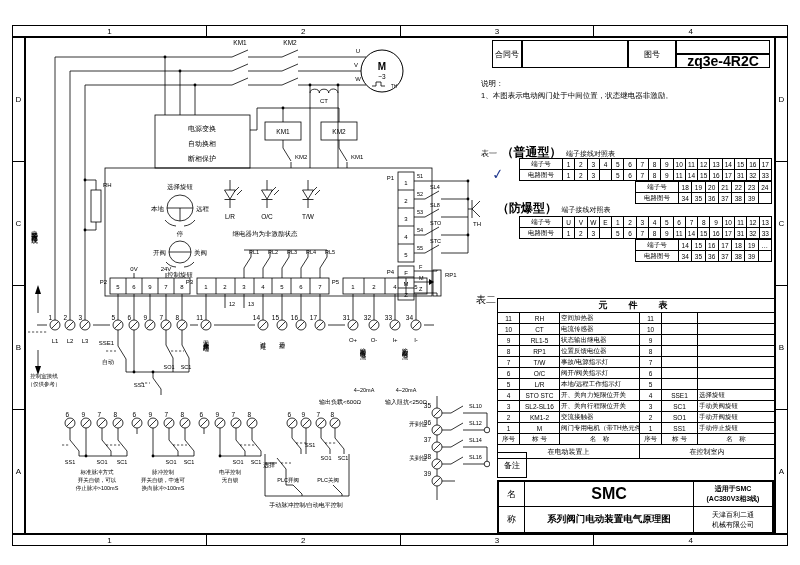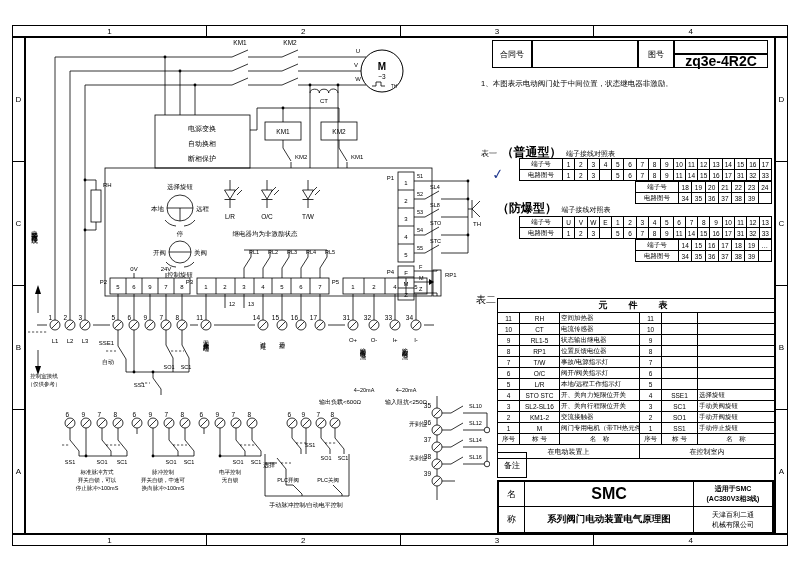--- a/index.html
+++ b/index.html
@@ -443,30 +443,31 @@
     <div>控制室接线</div>
     <div>（仅供参考）</div>
   </div>
   <div class="vt" style="left:203px;top:335px;font-size:6px">无源接点共用端</div>
   <div class="vt" style="left:260px;top:337px;font-size:6px">过力矩</div>
   <div class="vt" style="left:279px;top:337px;font-size:6px">远控</div>
   <div class="vt" style="left:360px;top:343px;font-size:6px">输出阀位电流</div>
   <div class="vt" style="left:402px;top:343px;font-size:6px">输入控制电流</div>
 
   <div class="tb" style="left:492px;top:40px;width:282px;height:28px">
-    <div class="c" style="width:40px">合同号</div>
+    <div class="c" style="width:30px">合同号</div>
     <div class="c" style="width:106px"></div>
-    <div class="c" style="width:36px">图号</div>
+    <div class="c" style="width:48px">图号</div>
     <div style="width:94px;display:flex;flex-direction:column">
       <div class="c" style="height:50%"></div>
       <div class="c" style="height:50%;font-weight:bold;font-size:14px">zq3e-4R2C</div>
     </div>
   </div>
 
   <div class="abs note" style="left:481px;top:78px">
+    <div>说明：</div>
     <div>1、本图表示电动阀门处于中间位置，状态继电器非激励。</div>
   </div>
 
   <div class="hd1" style="left:481px;top:142px">
     <span class="mk">表一</span>
     <span class="big">（普通型）</span>
     <span class="sm">端子接线对照表</span>
   </div>
   <div class="chk" style="left:492px;top:166px">✓</div>
 

